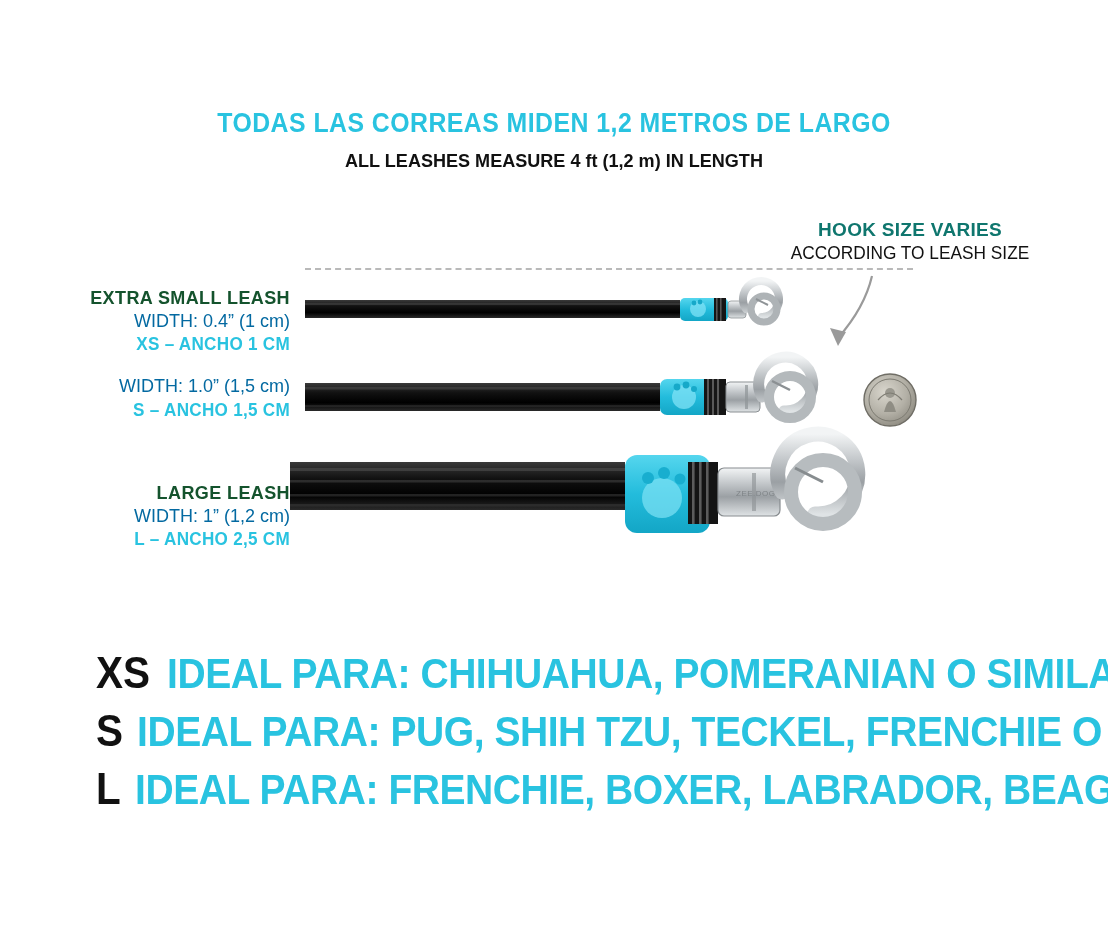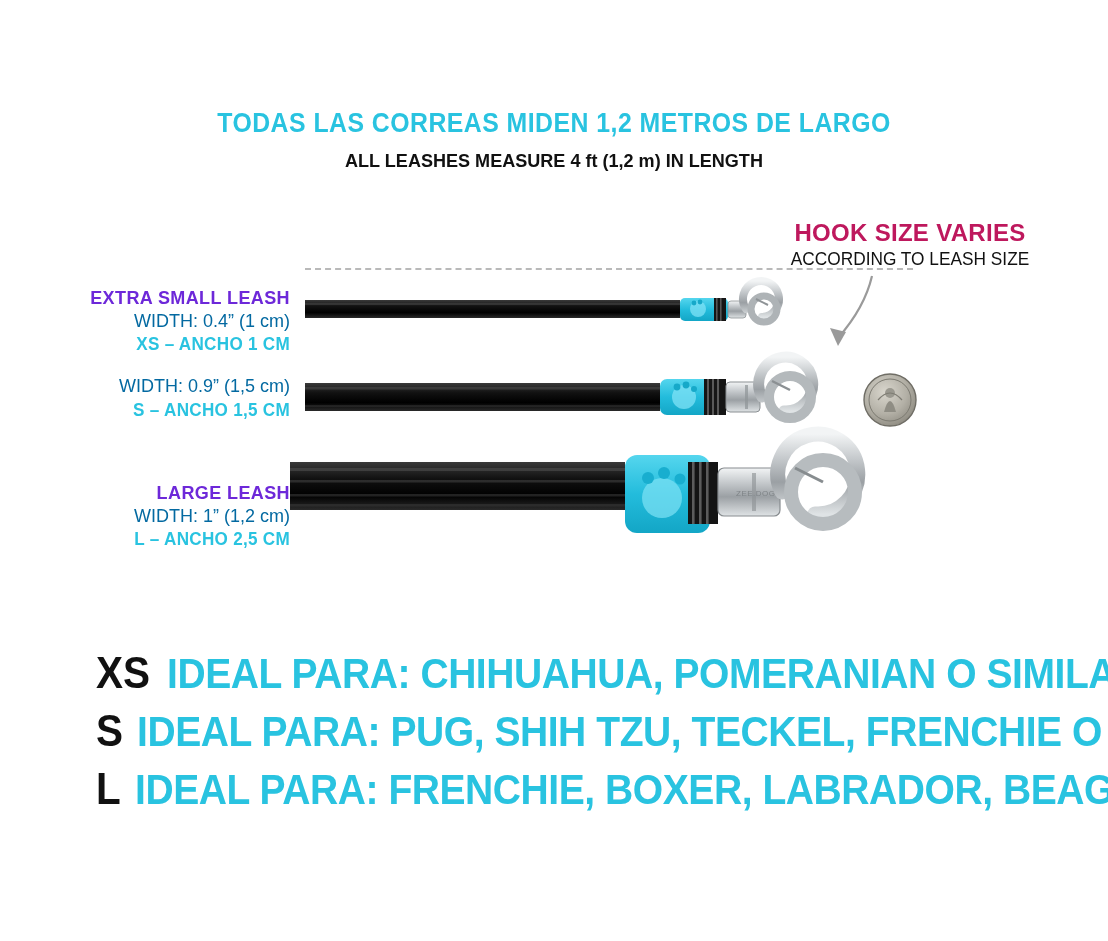--- a/index.html
+++ b/index.html
@@ -39,23 +39,23 @@
   }
 
   
   #hook-note {
     left: 760px; top: 218px; width: 300px;
     text-align: center;
     line-height: 1.25;
   }
   #hook-note .l1 {
     font-weight: bold;
-    font-size: 24px;
+    font-size: 19px;
     letter-spacing: 0.3px;
-    color: #be185d;
+    color: #0f766e;
     display: block;
   }
   #hook-note .l2 {
     font-size: 18px;
     color: #111;
     display: block;
     transform: scaleX(0.96);
   }
 
   
@@ -70,21 +70,21 @@
   
   .row-label {
     text-align: right;
     width: 290px;
     left: 0;
   }
   .row-label .name {
     font-weight: bold;
     font-size: 18px;
     letter-spacing: 0.4px;
-    color: #6d28d9;
+    color: #14532d;
     display: block;
     line-height: 1.2;
   }
   .row-label .width {
     font-size: 18px;
     color: #0369a1;
     display: block;
     line-height: 1.25;
   }
   .row-label .es {
@@ -148,21 +148,21 @@
   <path d="M38 74 L 30 56 L 46 60 Z" fill="#9a9a9a"></path>
 </svg>
 
 <div class="abs row-label" id="label-xs">
   <span class="name">EXTRA SMALL LEASH</span>
   <span class="width">WIDTH: 0.4” (1 cm)</span>
   <span class="es">XS – ANCHO 1 CM</span>
 </div>
 
 <div class="abs row-label" id="label-s">
-  <span class="width">WIDTH: 0.9” (1,5 cm)</span>
+  <span class="width">WIDTH: 1.0” (1,5 cm)</span>
   <span class="es">S – ANCHO 1,5 CM</span>
 </div>
 
 <div class="abs row-label" id="label-l">
   <span class="name">LARGE LEASH</span>
   <span class="width">WIDTH: 1” (1,2 cm)</span>
   <span class="es">L – ANCHO 2,5 CM</span>
 </div>
 
 <svg class="abs leash-wrap" viewBox="0 0 1108 941">

